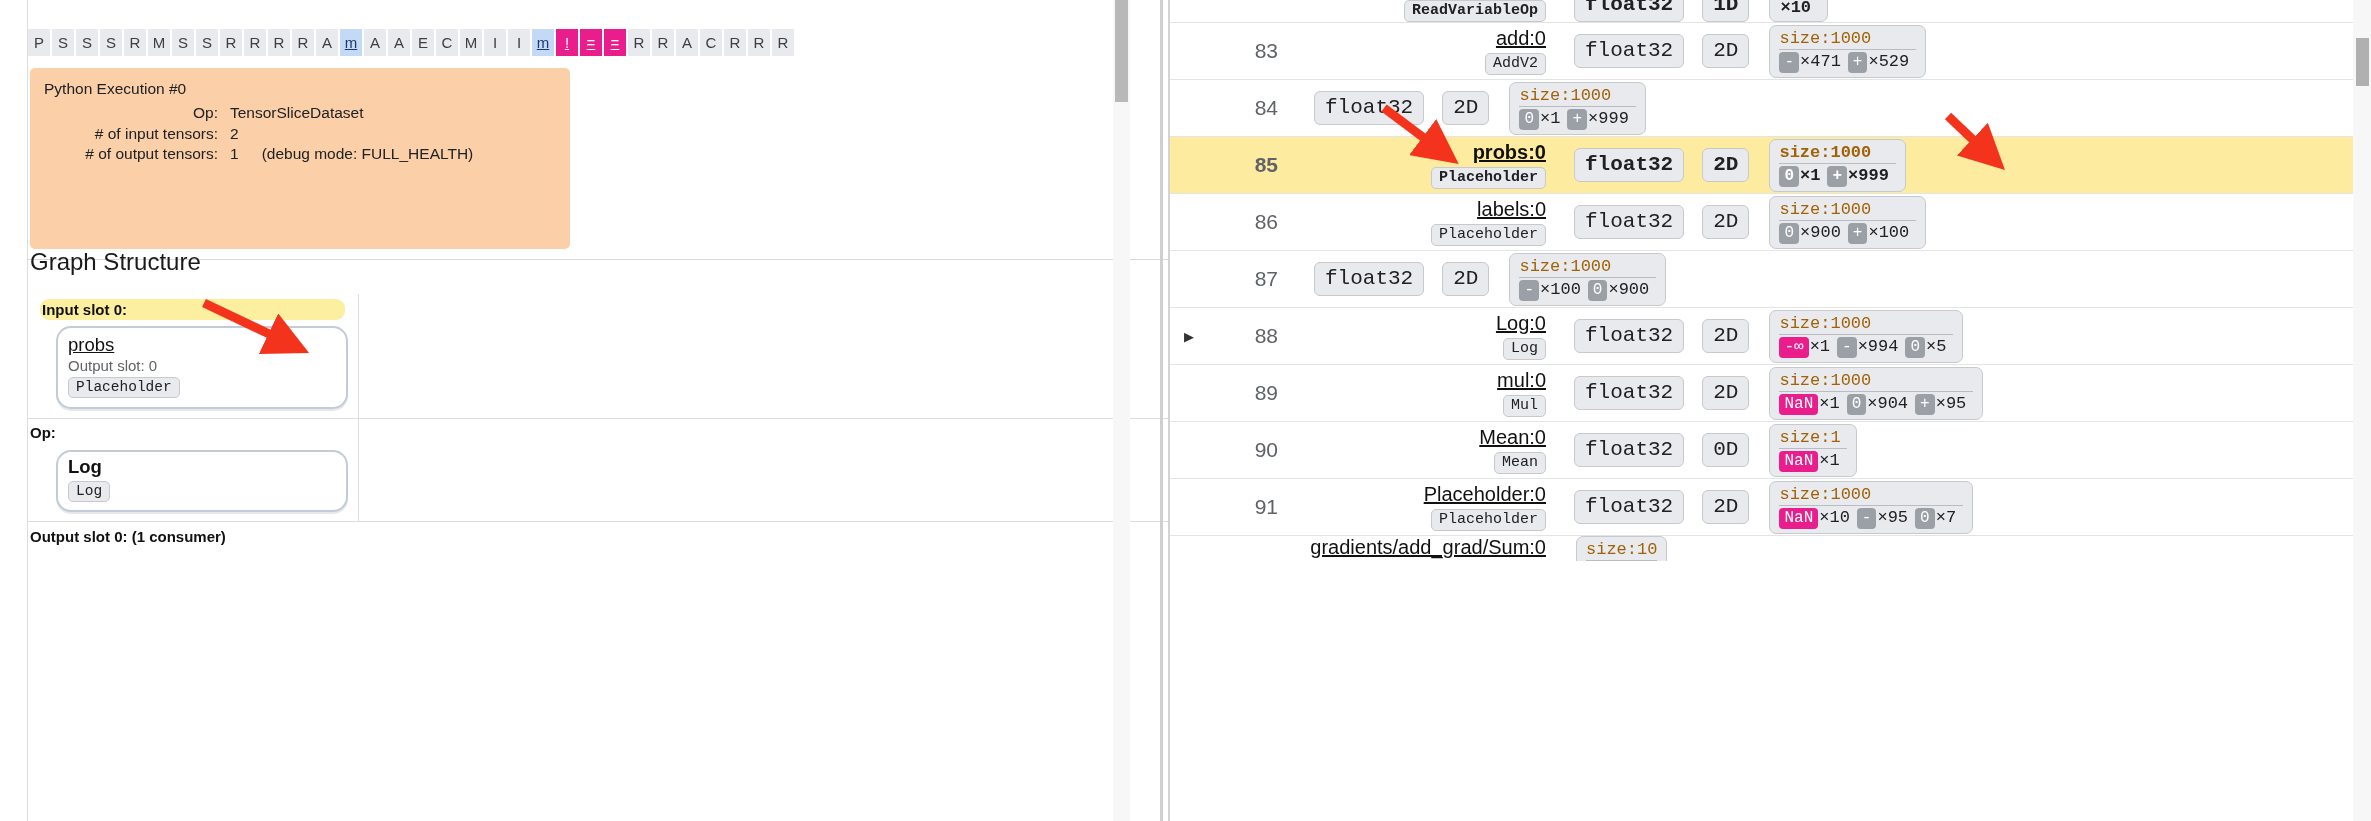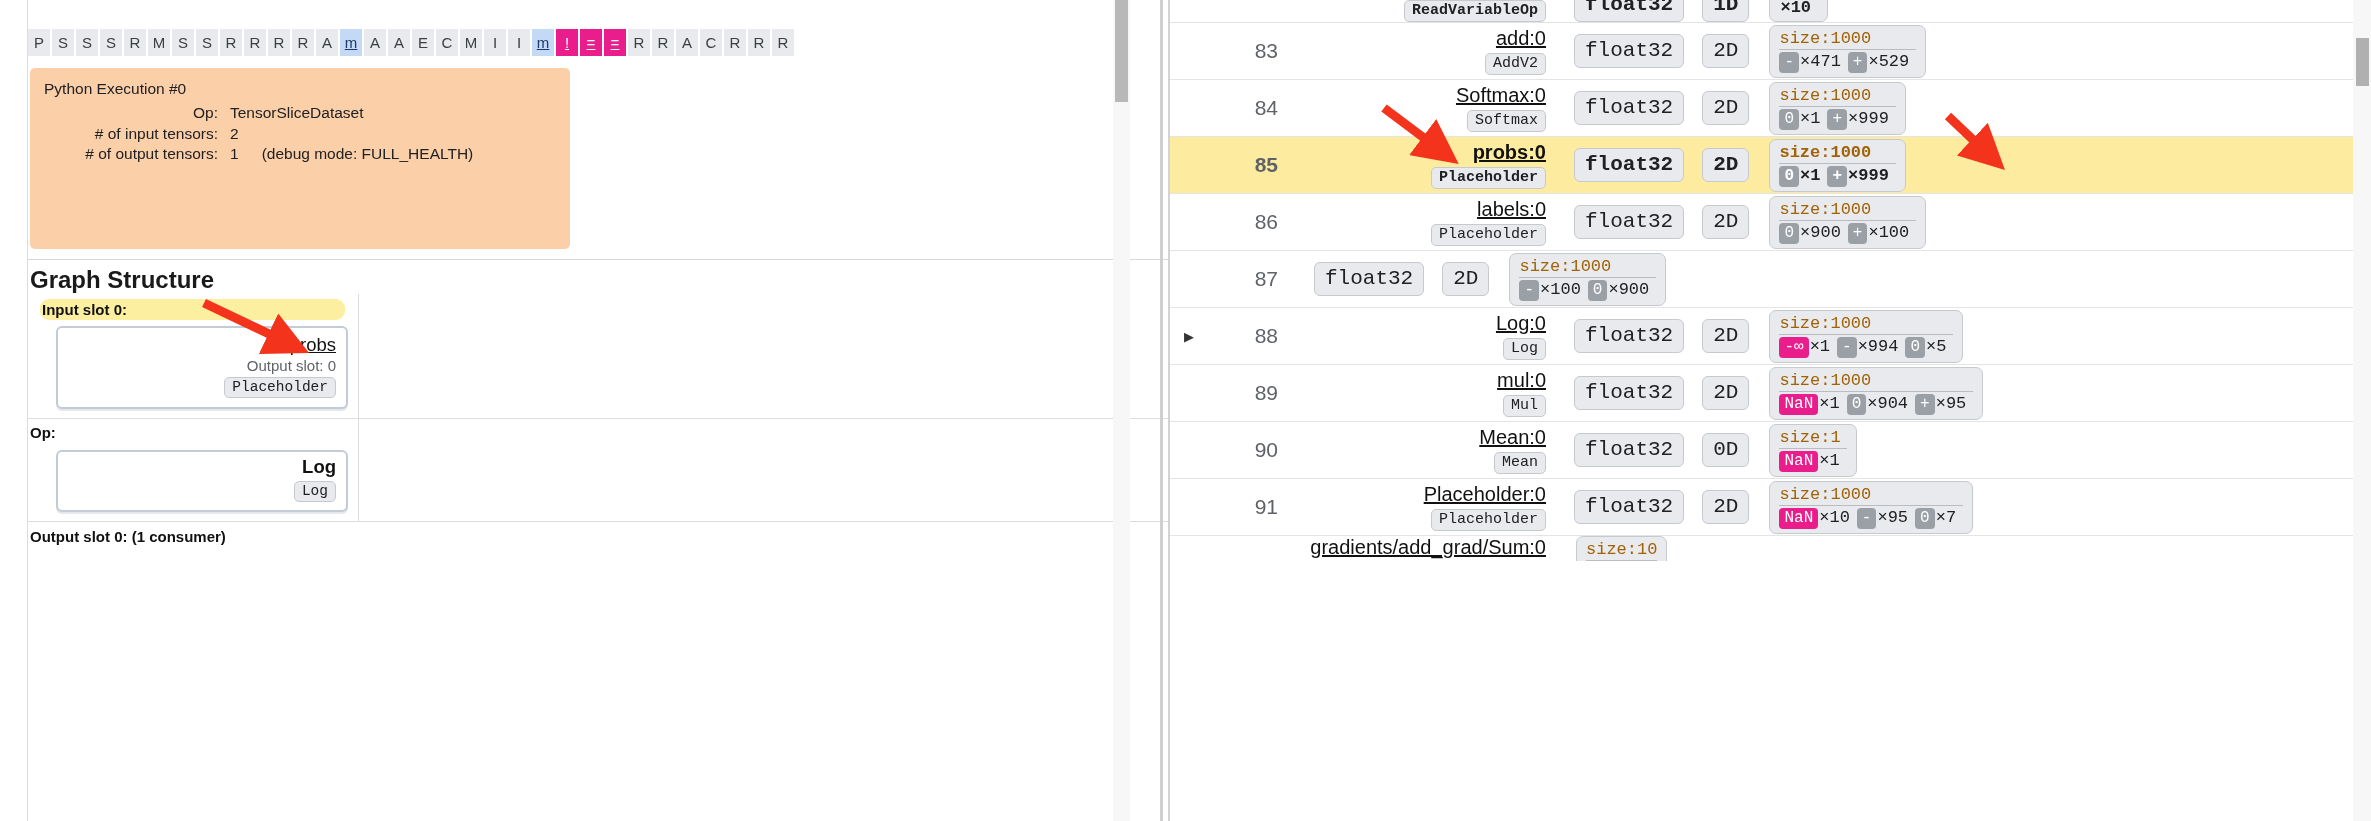--- a/index.html
+++ b/index.html
@@ -79,41 +79,41 @@
   }
   .exec-val { white-space: nowrap; }
   .exec-extra { padding-left: 23px; }
 
   
   .hr-main {
     position: absolute; left: 0; top: 259px;
     width: 1141px; height: 1px; background: #d8d8d8;
   }
   .graph-structure-title {
-    position: absolute; left: 2px; top: 266px;
-    font-size: 24px; color: #1a1a1a; font-weight: 700;
+    position: absolute; left: 2px; top: 248px;
+    font-size: 24px; color: #1a1a1a; font-weight: 400;
   }
 
   
   .slot-label {
     position: absolute;
     font-size: 15px; color: #111;
     font-weight: 700;
     padding: 2px 4px 2px 2px;
   }
   .slot-label.hl { background: #fdefa0; width: 305px; }
 
   .node-card {
     position: absolute;
     background: #ffffff;
     border: 2px solid #c3ccd6;
-    border-radius: 6px;
+    border-radius: 15px;
     box-shadow: 0 2px 0 0 #e4e8ec;
     padding: 6px 10px 14px 10px;
-    text-align: right;
+    text-align: left;
   }
   .node-name {
     font-size: 18.5px; color: #111;
     text-decoration: underline;
     display: block;
     font-weight: 400;
   }
   .node-name.bold { font-weight: 700; text-decoration: none; }
   .node-sub { font-size: 15px; color: #5f6368; display: block; margin-top: 1px; }
   .chip {
@@ -363,21 +363,20 @@
           <div class="ge-expander"></div>
           <div class="ge-idx">83</div>
           <div class="ge-name-col"><span class="ge-name">add:0</span><span class="ge-optype">AddV2</span></div>
           <span class="ge-dtype">float32</span>
           <span class="ge-rank">2D</span>
           <span class="ge-health"><span class="hz-size">size:1000</span><span class="hz-counts"><span class="hz-tag">-</span><span class="hz-mult">×471</span><span class="hz-tag">+</span><span class="hz-mult">×529</span></span></span>
         </div>
         <div class="ge-row">
           <div class="ge-expander"></div>
           <div class="ge-idx">84</div>
-          <div class="ge-name-col"><span class="ge-name">Softmax:0</span><span class="ge-optype">Softmax</span></div>
           <span class="ge-dtype">float32</span>
           <span class="ge-rank">2D</span>
           <span class="ge-health"><span class="hz-size">size:1000</span><span class="hz-counts"><span class="hz-tag">0</span><span class="hz-mult">×1</span><span class="hz-tag">+</span><span class="hz-mult">×999</span></span></span>
         </div>
         <div class="ge-row hl">
           <div class="ge-expander"></div>
           <div class="ge-idx">85</div>
           <div class="ge-name-col"><span class="ge-name">probs:0</span><span class="ge-optype">Placeholder</span></div>
           <span class="ge-dtype">float32</span>
           <span class="ge-rank">2D</span>

